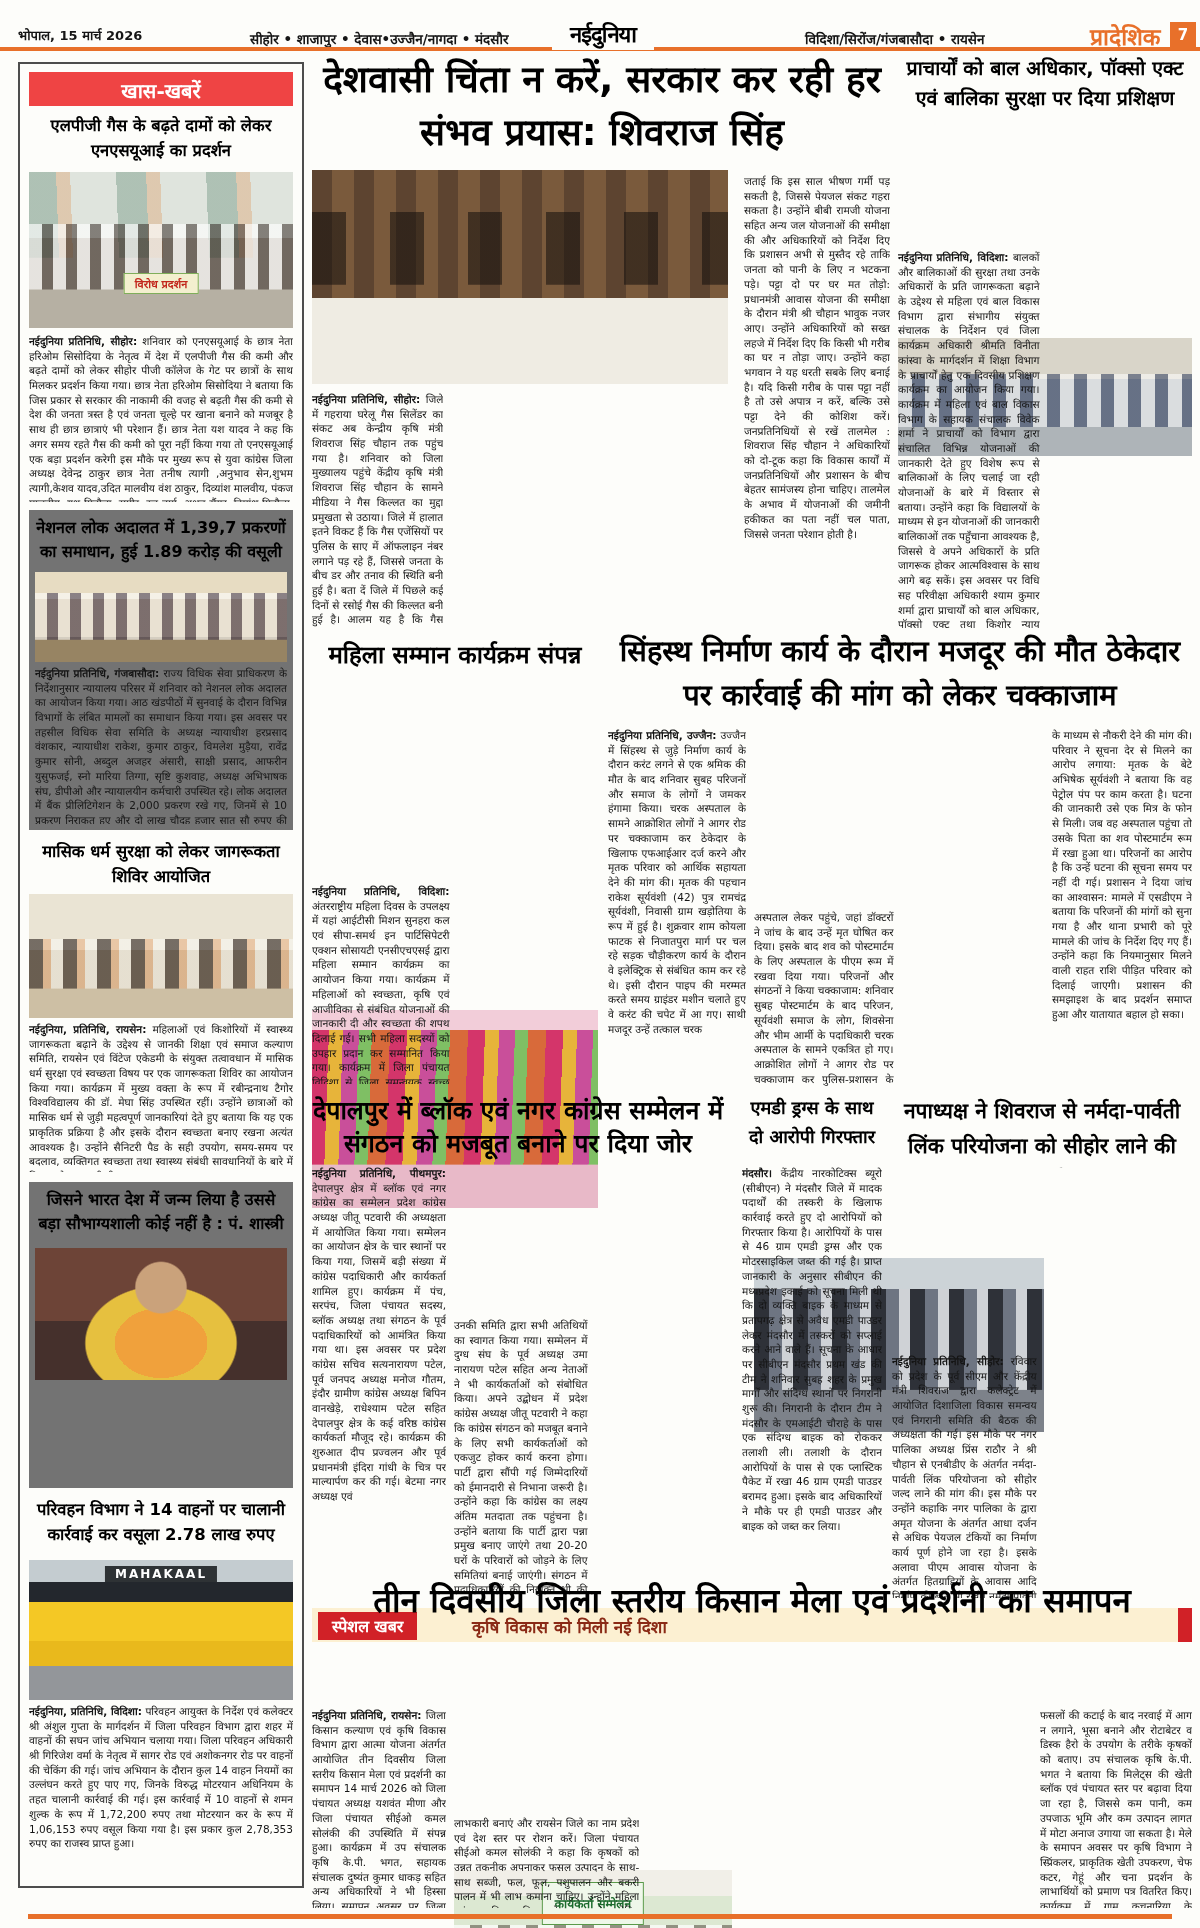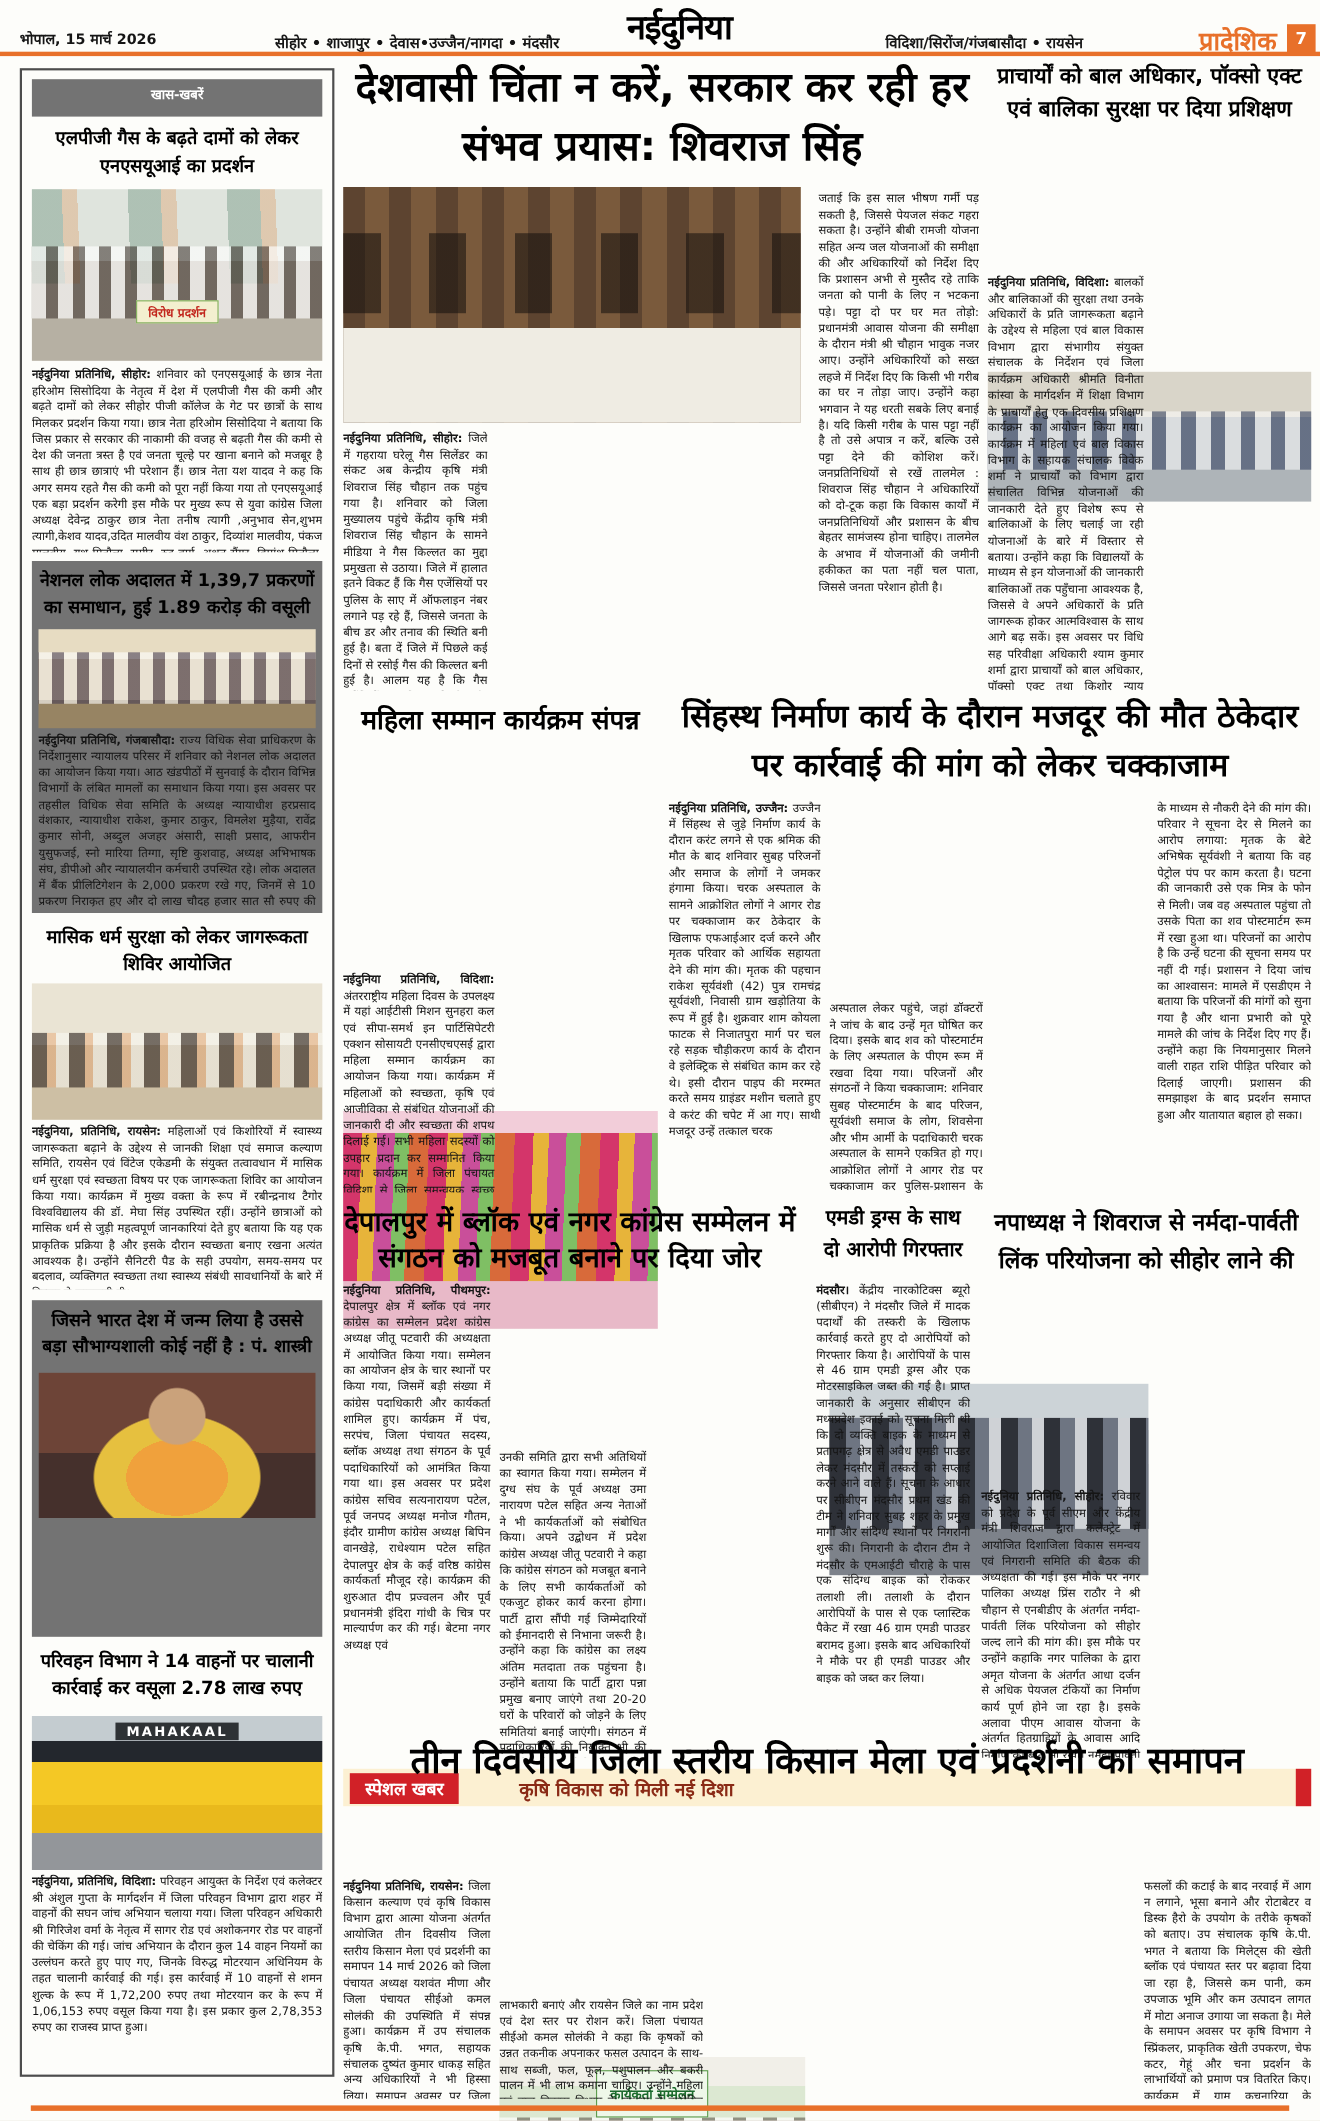--- a/index.html
+++ b/index.html
@@ -6,22 +6,22 @@
   #page{position:relative;width:1200px;height:1928px;margin:0 auto;background:#fdfdfa;
         font-family:"DejaVu Sans",sans-serif;color:#151515;overflow:hidden;text-decoration:underline;}
   [data-name]{box-sizing:border-box;}
 
   
   .hd-date{position:absolute;left:18px;top:26px;font-size:13px;font-weight:bold;}
   .hd-ed{position:absolute;top:30px;font-size:13.5px;font-weight:bold;white-space:nowrap;}
   .hd-ed-l{left:250px;}
   .hd-ed-r{left:805px;}
   .hd-rule{position:absolute;left:0;top:47px;width:1200px;height:4px;background:#e8702a;}
-  .masthead{position:absolute;left:552px;top:0;background:#fdfdfa;padding:2px 18px;
-            font-size:31px;font-weight:bold;letter-spacing:-1px;z-index:3;color:#000;text-align:center;}
+  .masthead{position:absolute;left:552px;top:16px;background:#fdfdfa;padding:2px 18px;
+            font-size:22px;font-weight:bold;letter-spacing:-1px;z-index:3;color:#000;text-align:center;}
   .hd-section{position:absolute;left:1090px;top:20px;color:#e8702a;font-size:23px;font-weight:bold;}
   .hd-page{position:absolute;left:1170px;top:22px;width:26px;height:26px;background:#e8702a;
            color:#fff;font-weight:bold;font-size:15px;text-align:center;line-height:26px;}
 
   
   .art-head{font-weight:bold;color:#000;text-align:center;margin:0;}
   .bd{font-size:10.5px;line-height:1.4;text-align:justify;margin:0;overflow:hidden;}
   .bd b{font-weight:bold;}
   .abs{position:absolute;overflow:hidden;}
   .cols2{column-count:2;column-gap:11px;}
@@ -62,21 +62,21 @@
      repeating-linear-gradient(90deg,#2e3138 0 15px,#6e7582 15px 28px,#cfd2d6 28px 39px) 0 42%/100% 58% no-repeat,
      linear-gradient(180deg,#ccd3d7 0 24%,#9aa0a4 24% 42%,#7d828a 42% 100%);}
   .ph-congress{background:
      repeating-linear-gradient(90deg, rgba(255,255,255,.7) 0 16px, rgba(70,60,50,.5) 16px 28px) 0 62%/100% 38% no-repeat,
      linear-gradient(180deg,#f1efe8 0 18%,#dce8d2 18% 40%,#cfc9ba 40% 100%);}
   .ban-congress{top:8%;color:#1c6b2d;background:rgba(240,248,235,.9);font-size:12px;padding:12px 12px;border:1px solid #5a9a4a;}
 
   
   .sidebar{position:absolute;left:18px;top:62px;width:286px;height:1826px;
            border:2px solid #4d4d4d;padding:8px 9px;background:#fdfdfa;}
-  .sb-banner{background:#737373;color:#fff;font-size:12px;font-weight:bold;text-align:center;
+  .sb-banner{background:#ef4444;color:#fff;font-size:20px;font-weight:bold;text-align:center;
              padding:5px 0;height:34px;}
   .sidebar .art-head{font-size:16.5px;line-height:1.5;}
   .sidebar .ph{width:100%;}
   .cream{background:#737373;padding:6px;}
   .float-photo{float:left;width:104px;height:132px;margin:2px 7px 2px 0;}
 
   
   .h-main{font-size:37px;line-height:1.42;}
   .h-mid{font-size:29px;line-height:1.5;}
   .h-small{font-size:19.5px;line-height:1.55;}

